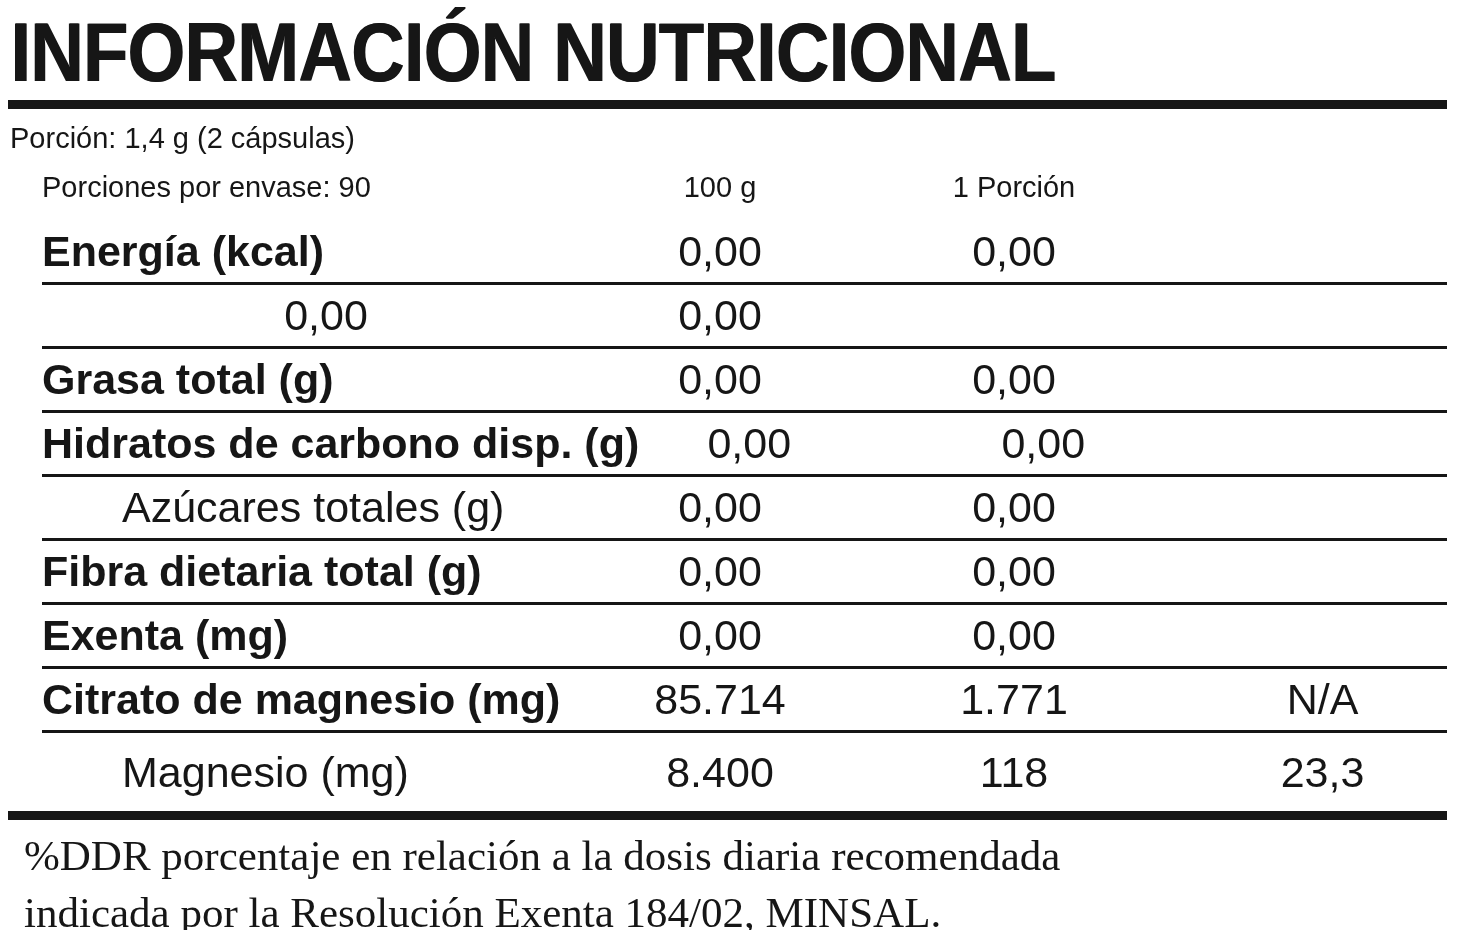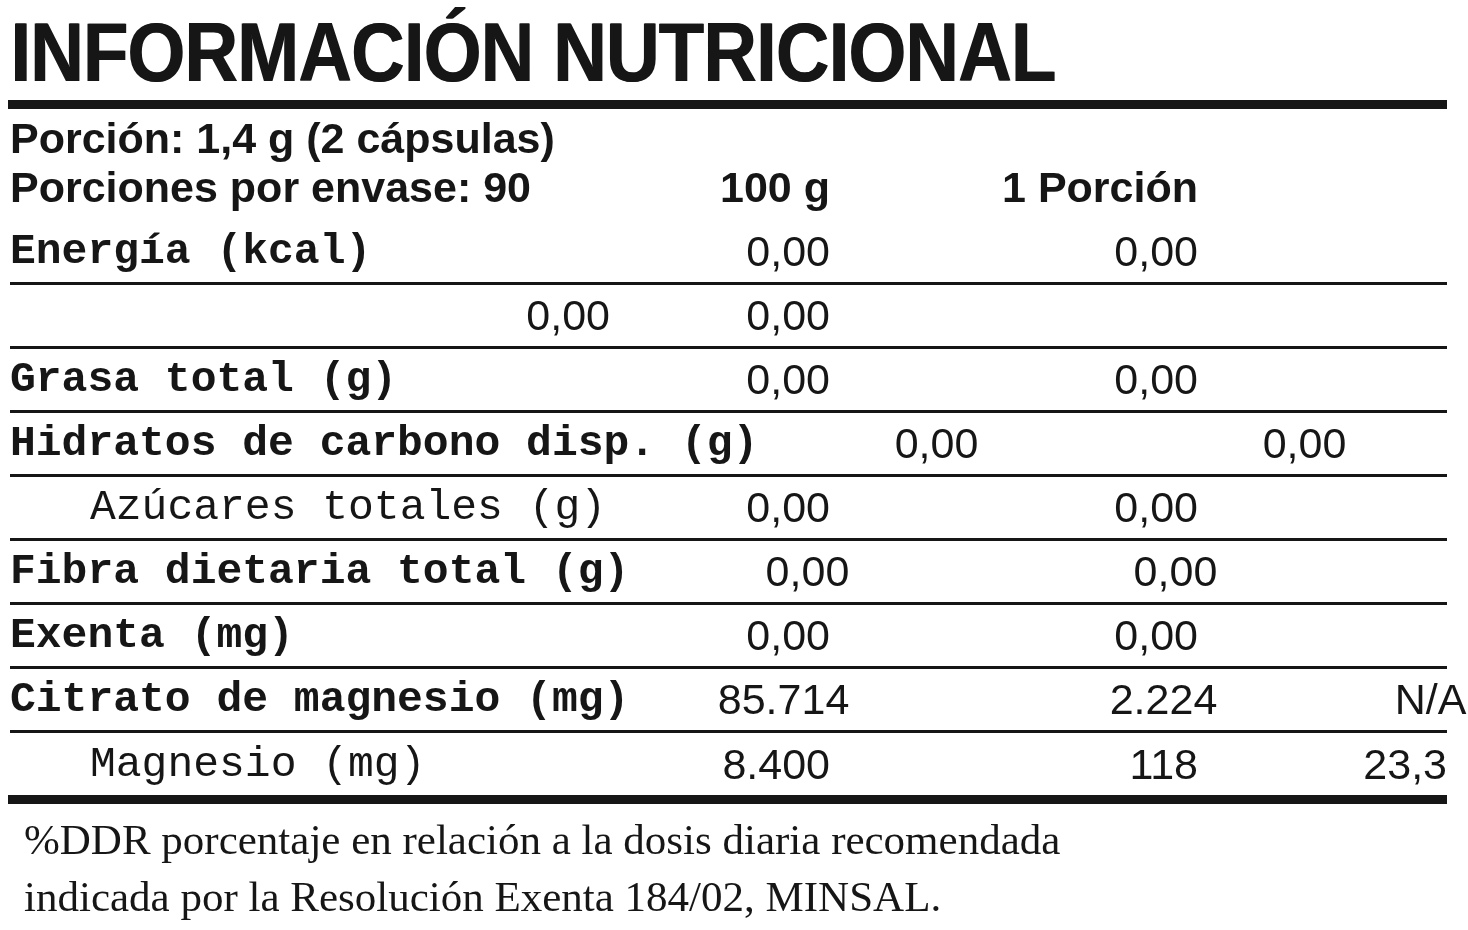--- a/index.html
+++ b/index.html
@@ -32,55 +32,54 @@
     text-shadow: 1px 0 0 currentColor;
   }
   .rule {
     background: #161616;
     margin-left: 8px;
     margin-right: 21px;
     height: 9px;
   }
   .serving {
     margin: 5px 21px 0 10px;
-    font-size: 43px;
-    font-weight: bold;
+    font-size: 29px;
   }
   .serving .line1 {
     line-height: 49px;
     white-space: nowrap;
   }
   .grid4 {
     display: grid;
     grid-template-columns: 1fr 220px 368px 249px;
     align-items: center;
+    margin-left: 32px;
   }
   .serving .line2 {
     line-height: 48px;
   }
   .num {
-    text-align: right;
+    text-align: center;
     white-space: nowrap;
   }
   .rows {
     margin: 10px 21px 0 10px;
   }
   .nrow {
     height: 61px;
     font-size: 43px;
     border-bottom: 3px solid #161616;
   }
   .nrow.last {
     border-bottom: none;
-    height: 62px;
+    height: 78px;
   }
   .nrow .lbl {
     font-weight: bold;
     white-space: nowrap;
-    font-family: Liberation Mono, monospace;
   }
   .nrow.sub .lbl {
     font-weight: normal;
     padding-left: 80px;
   }
   .footnote {
     margin: 7px 21px 0 24px;
     font-size: 43px;
     font-family: Liberation Serif, serif;
   }
@@ -153,21 +152,21 @@
     <div class="nrow grid4">
       <div class="lbl">Exenta (mg)</div>
       <div class="num">0,00</div>
       <div class="num">0,00</div>
       <div class="num"></div>
     </div>
 
     <div class="nrow grid4">
       <div class="lbl">Citrato de magnesio (mg)</div>
       <div class="num">85.714</div>
-      <div class="num">2.224</div>
+      <div class="num">1.771</div>
       <div class="num">N/A</div>
     </div>
 
     <div class="nrow sub last grid4">
       <div class="lbl">Magnesio (mg)</div>
       <div class="num">8.400</div>
       <div class="num">118</div>
       <div class="num">23,3</div>
     </div>
 

